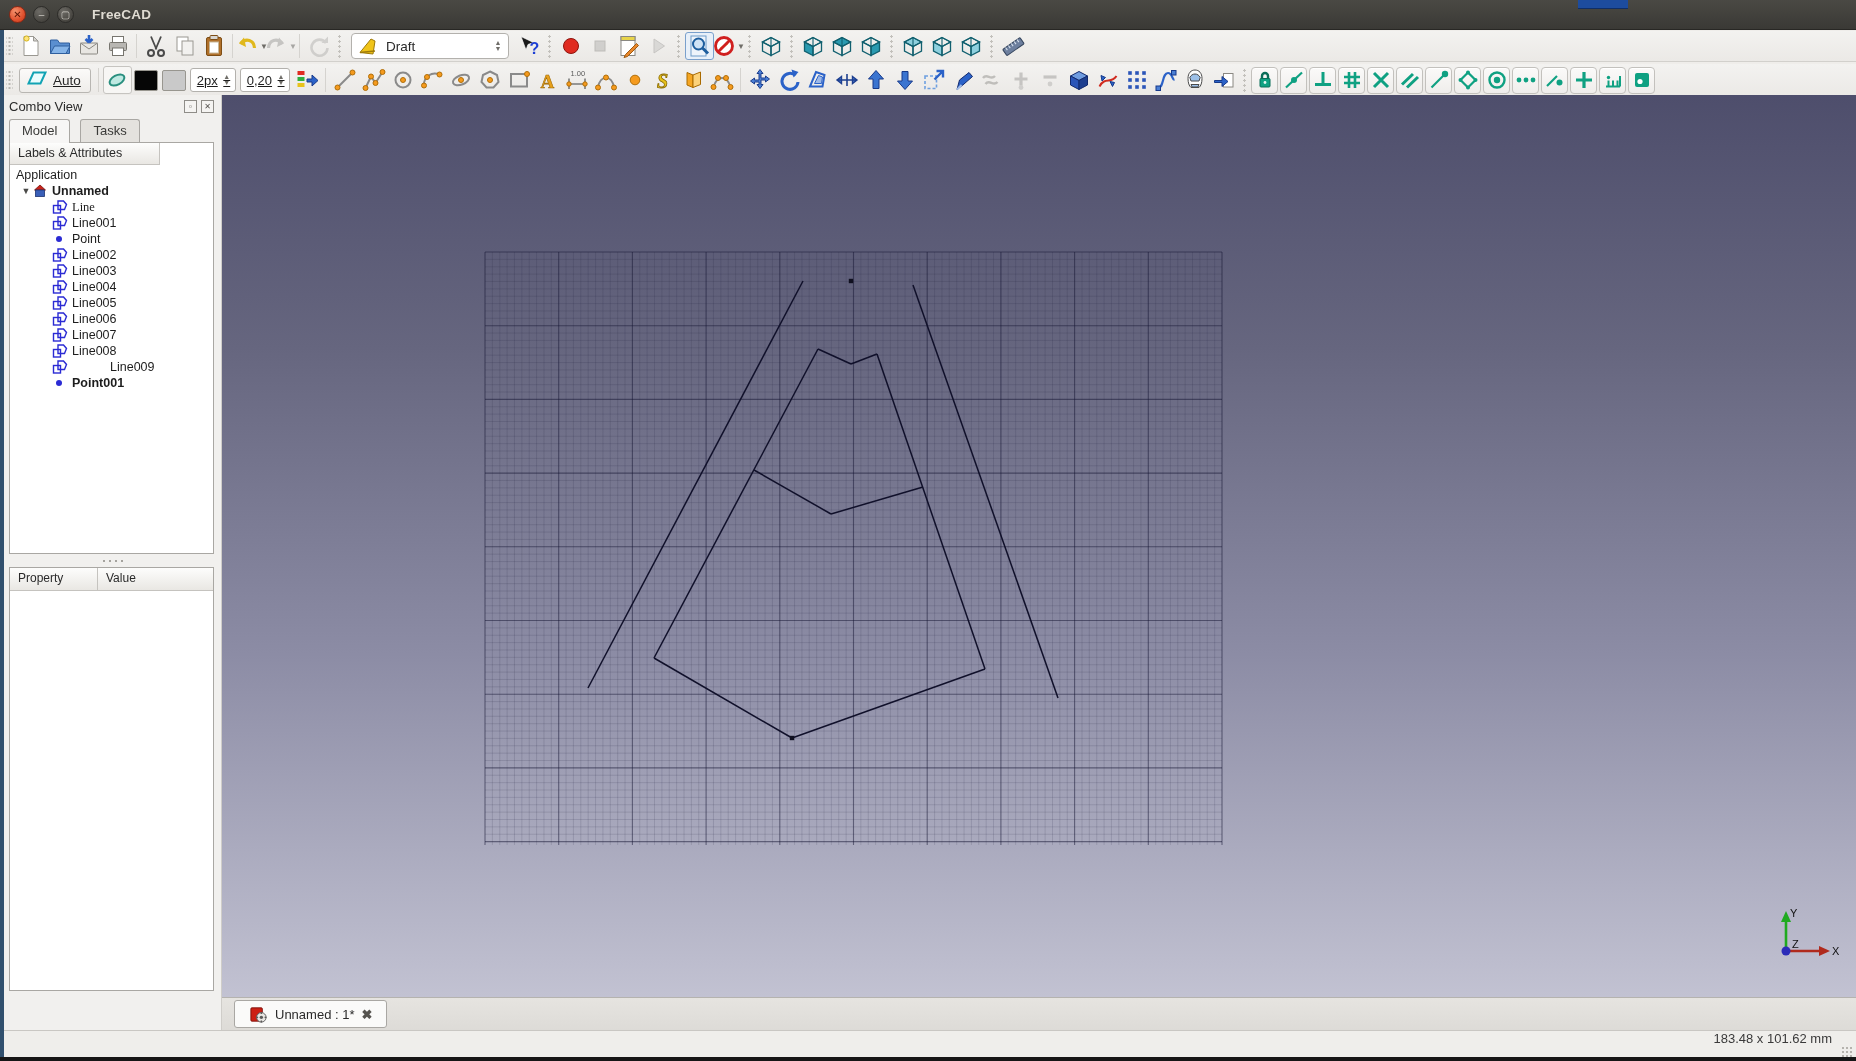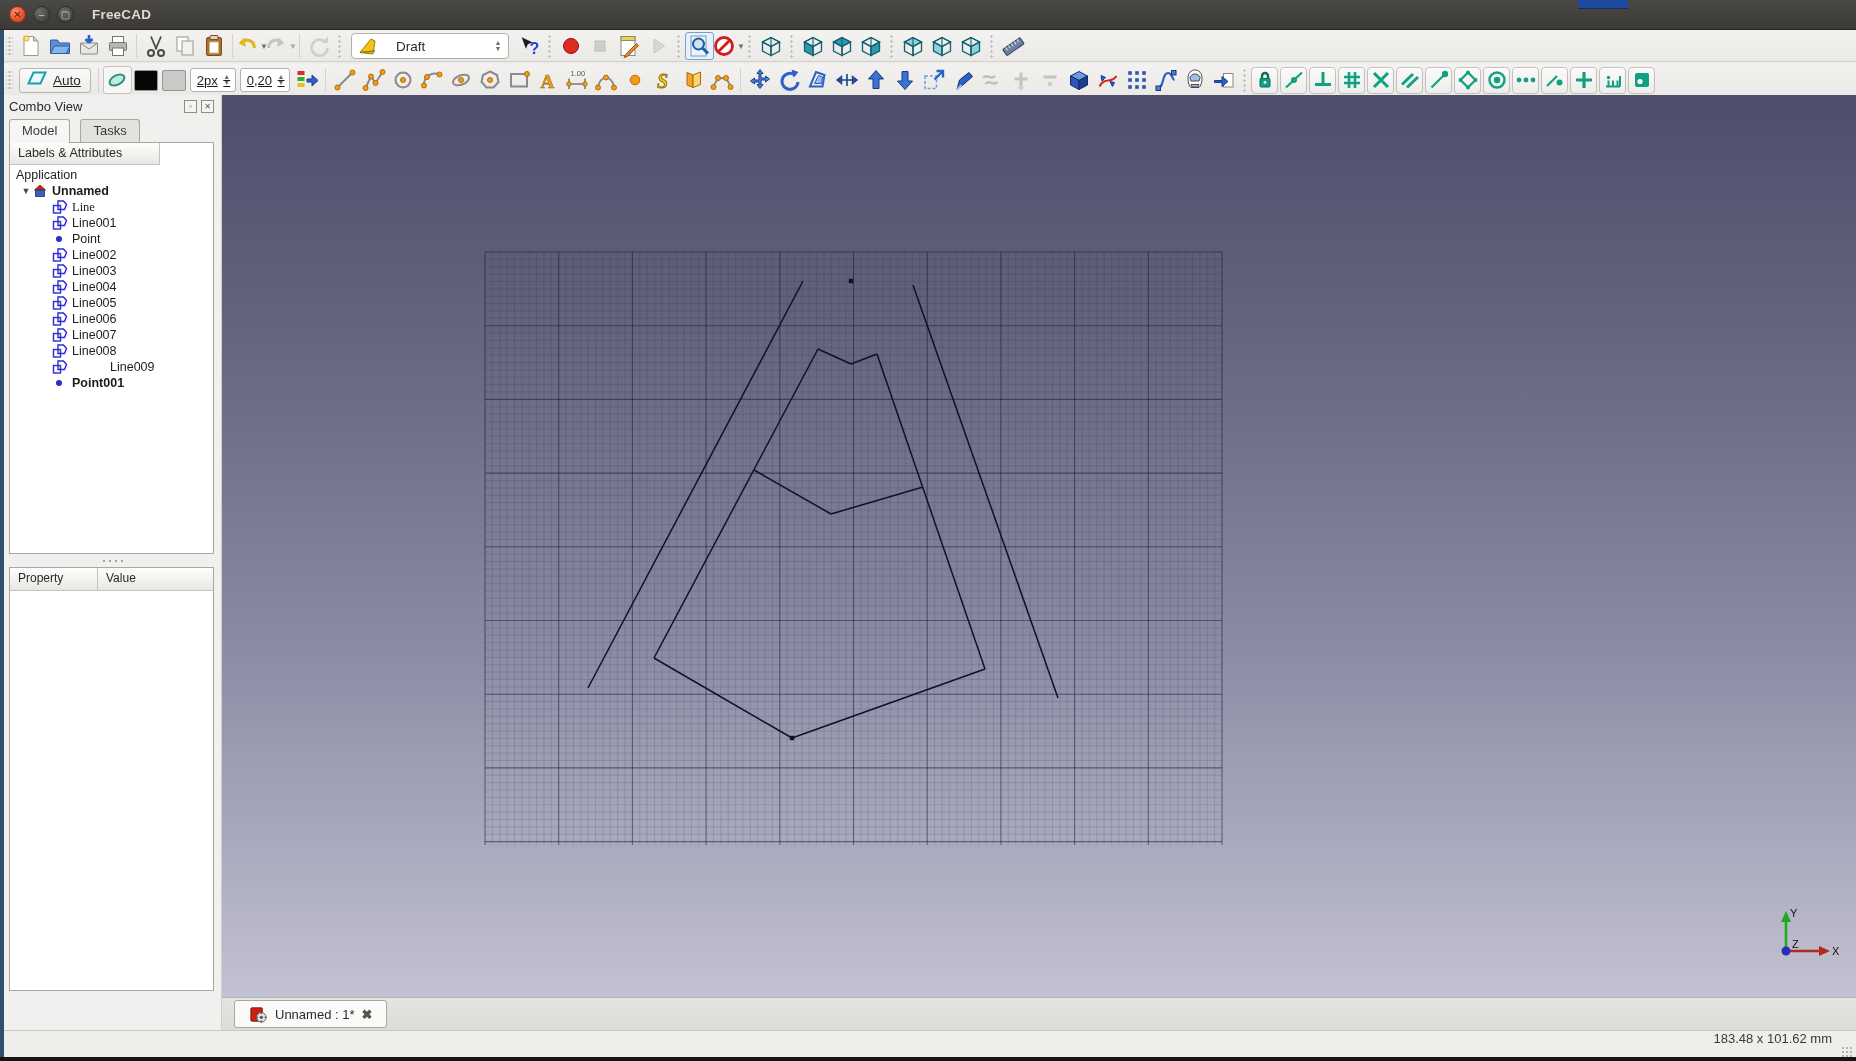--- a/index.html
+++ b/index.html
@@ -36,21 +36,21 @@
   .tbtn.disabled { opacity:.55; filter:grayscale(.4); }
   .tbtn.framed { border:1px solid #7aa0cc; background:#e8f0f9; }
   .tbtn.framed2 { border:1px solid #c6c4c0; background:#f7f6f4; }
   .tbtn.snap { width:27px; height:27px; border:1px solid #c3c1bd; border-radius:4px;
     background:linear-gradient(180deg,#fbfaf9,#efedeb); box-shadow:0 1px 0 #fff inset; margin-right:2px;}
   .ticon { width:24px; height:24px; display:block; }
   .ticon svg { width:24px; height:24px; display:block; }
   .dd { font-size:8px; color:#6f6d68; margin-left:1px; width:9px; text-align:center;}
   .wbcombo { height:26px; min-width:158px; background:#fff; border:1px solid #b3b1ad; border-radius:4px;
     display:flex; align-items:center; padding:0 4px 0 5px; margin:0 5px; }
-  .wbcombo .lbl { margin-left:15px; flex:1; font-size:13.5px; color:#2a2a2a; }
+  .wbcombo .lbl { margin-left:5px; flex:1; font-size:13.5px; color:#2a2a2a; }
   .spincol { display:flex; flex-direction:column; line-height:6px; color:#6f6d68; font-size:7px; text-align:center; width:12px;}
   .spinbox { height:24px; background:#fff; border:1px solid #b3b1ad; border-radius:3px;
     display:flex; align-items:center; padding:0 2px 0 6px; margin:0 2px; }
   .spinbox .val { font-size:13px; margin-right:3px; }
   .swatch { width:24px; height:21px; border:1px solid #98968f; border-radius:2px; margin:0 2px; flex:none;}
   .labeledbtn { height:25px; border:1px solid #b8b6b2; border-radius:3px; padding:0 9px 0 5px;
     background:linear-gradient(180deg,#fbfaf9,#efedea); display:flex; align-items:center; gap:4px; margin:0 3px; }
   .labeledbtn .txt { font-size:13.5px; color:#2a2a2a; }
 
   

